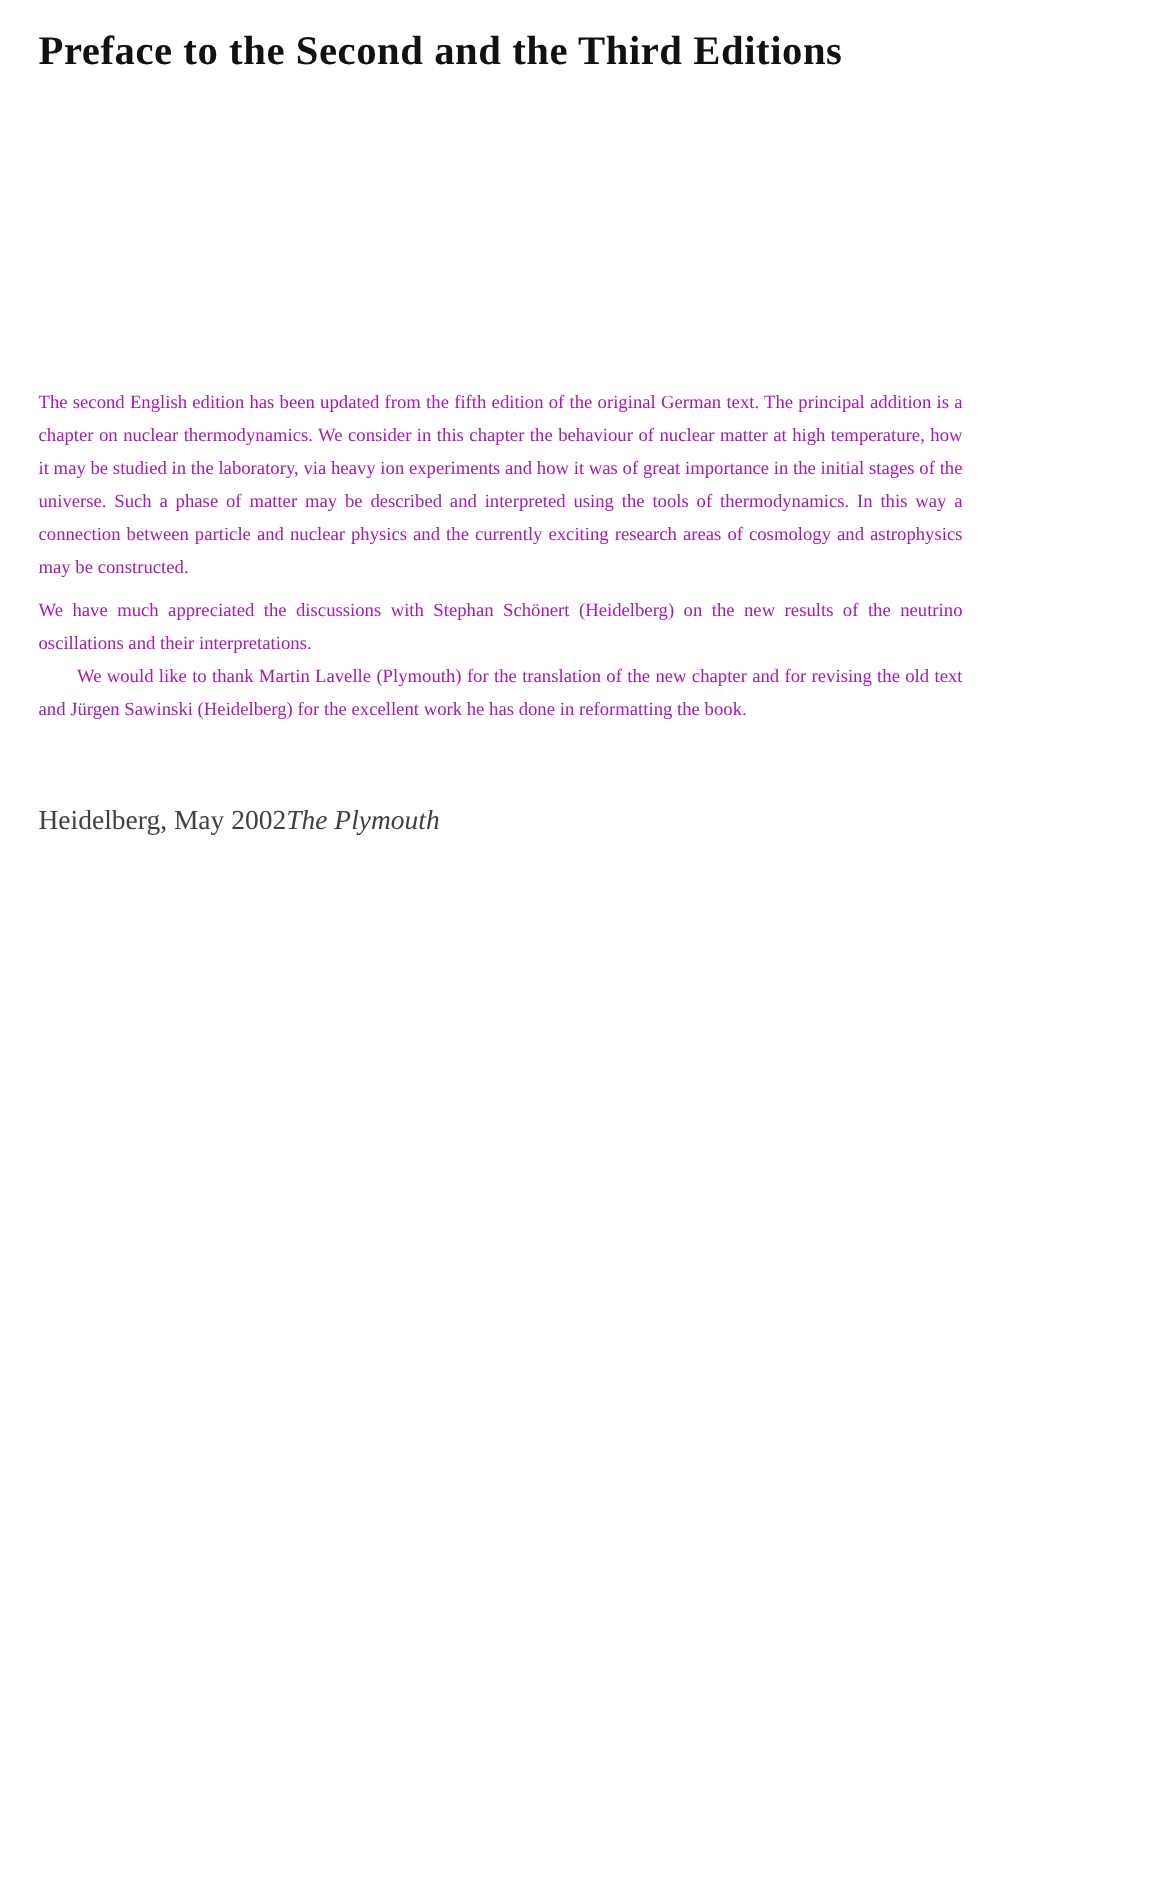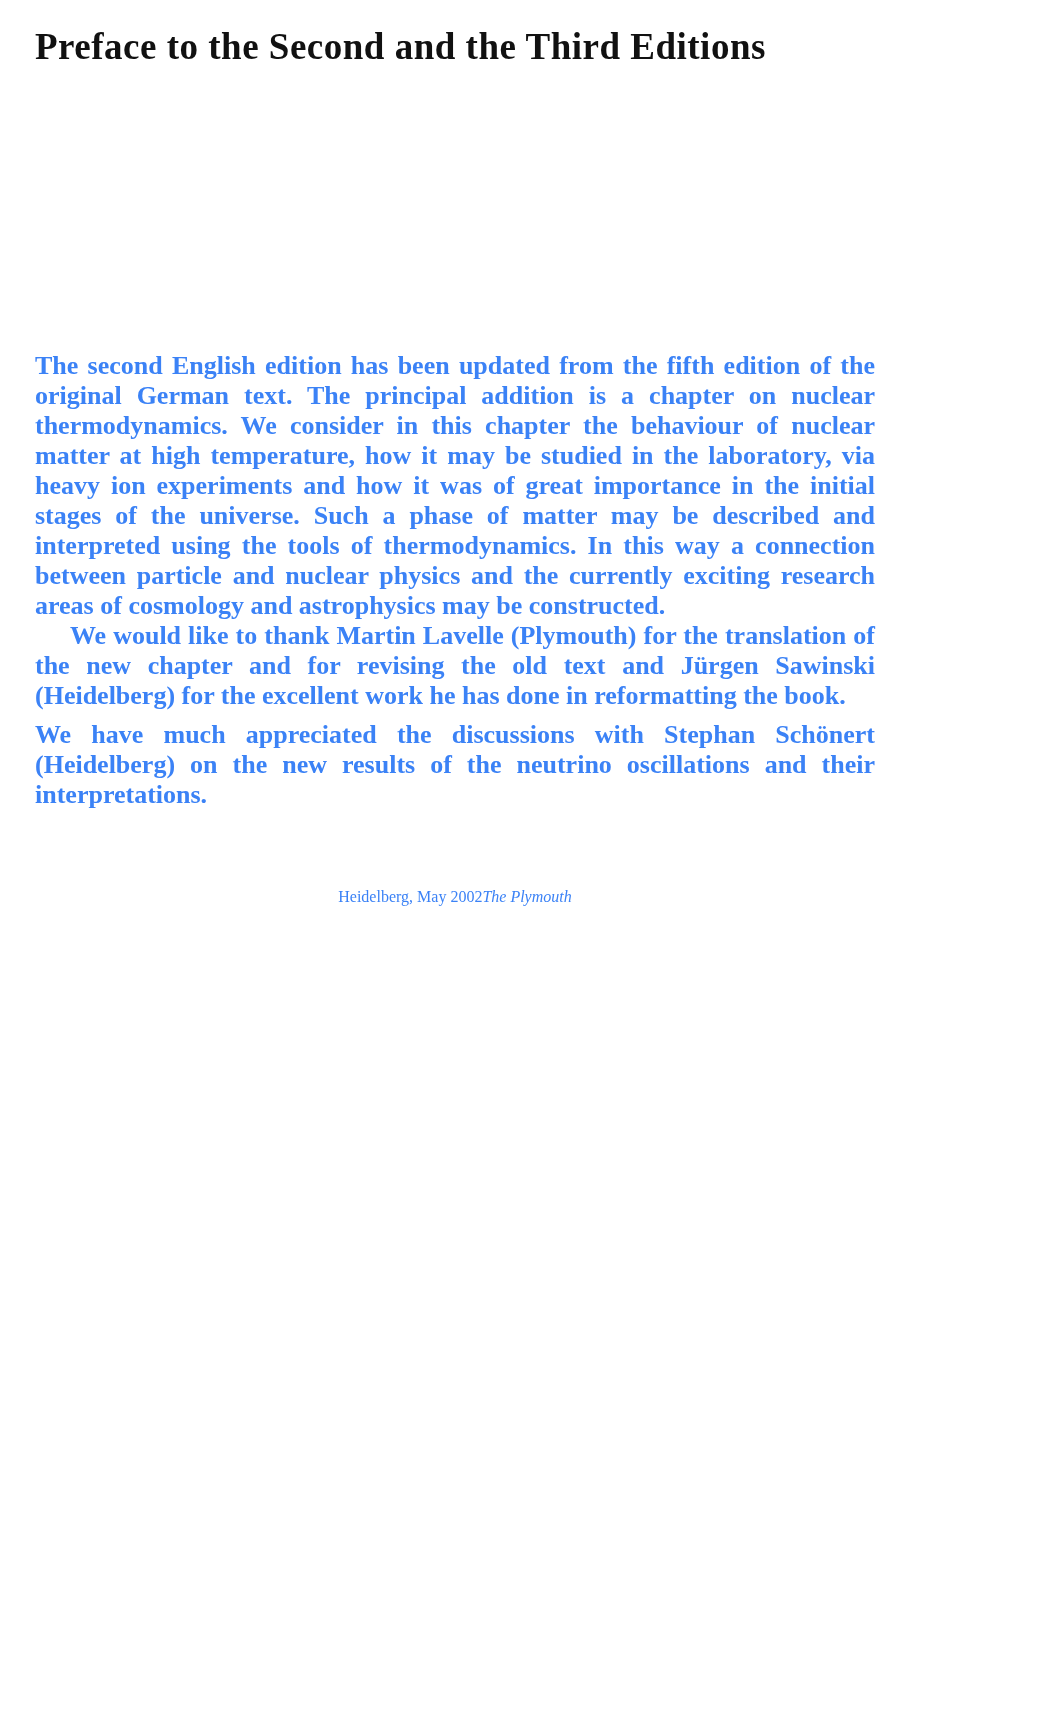--- a/index.html
+++ b/index.html
@@ -25,60 +25,59 @@
   h1.title {
     font-size: 37px;
     font-weight: bold;
     letter-spacing: 0.5px;
     margin: 0;
     line-height: 1.15;
     color: #111111;
   }
   .body-block {
     margin-top: 282px;
-    font-size: 26px;
+    font-size: 17px;
     line-height: 30px;
     text-align: justify;
-    color: #3b82f6;
-    font-weight: bold;
+    color: #a21caf;
   }
   .body-block p {
     margin: 0;
   }
   .body-block p.indent {
     text-indent: 35px;
   }
   .body-block p.spaced {
     margin-top: 9px;
   }
   .signoff {
     margin-top: 72px;
-    font-size: 16px;
+    font-size: 25px;
     line-height: 30px;
     display: flex;
-    justify-content: center;
+    justify-content: flex-start;
     align-items: baseline;
-    color: #3b82f6;
+    color: #404040;
   }
   .signoff .authors {
     font-style: italic;
   }
 </style>
 </head>
 <body>
 
 <div class="page">
   <div class="content">
 
     <h1 class="title">Preface to the Second and the Third Editions</h1>
 
     <div class="body-block">
       <p class="para">The second English edition has been updated from the fifth edition of the original German text. The principal addition is a chapter on nuclear thermodynamics. We consider in this chapter the behaviour of nuclear matter at high temperature, how it may be studied in the laboratory, via heavy ion experiments and how it was of great importance in the initial stages of the universe. Such a phase of matter may be described and interpreted using the tools of thermodynamics. In this way a connection between particle and nuclear physics and the currently exciting research areas of cosmology and astrophysics may be constructed.</p>
+      <p class="para spaced">We have much appreciated the discussions with Stephan Schönert (Heidelberg) on the new results of the neutrino oscillations and their interpretations.</p>
       <p class="para indent">We would like to thank Martin Lavelle (Plymouth) for the translation of the new chapter and for revising the old text and Jürgen Sawinski (Heidelberg) for the excellent work he has done in reformatting the book.</p>
-      <p class="para spaced">We have much appreciated the discussions with Stephan Schönert (Heidelberg) on the new results of the neutrino oscillations and their interpretations.</p>
     </div>
 
     <div class="signoff">
       <span class="place-date">Heidelberg, May 2002</span>
       <span class="authors">The Plymouth</span>
     </div>
 
   </div>
 </div>
 

